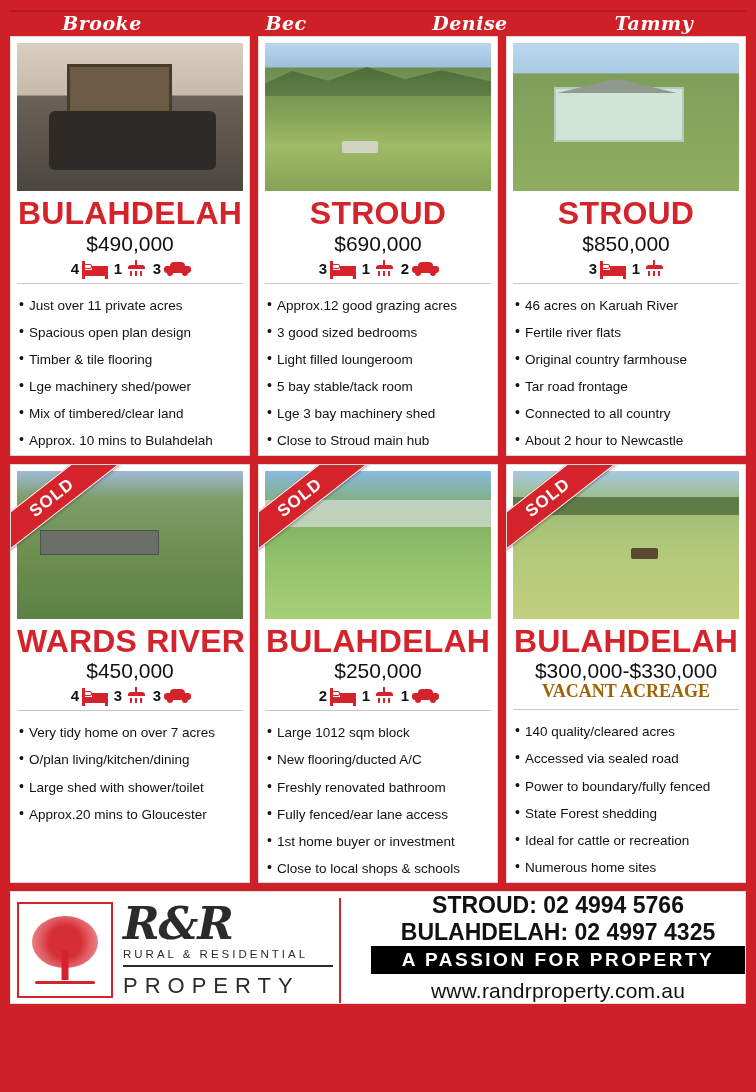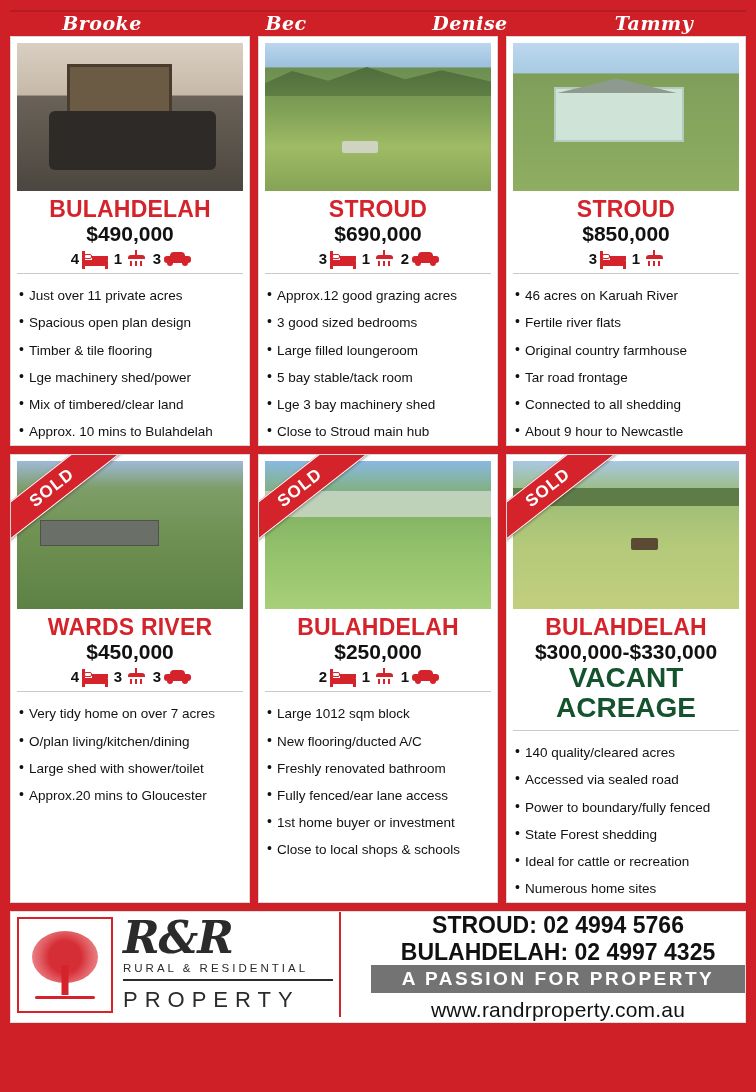--- a/index.html
+++ b/index.html
@@ -167,33 +167,33 @@
     transform: rotate(-38deg);
     text-align: center;
     font-weight: bold; font-size: 17px; letter-spacing: 1px;
     border-top: 1px solid #fff; border-bottom: 1px solid #fff;
     box-shadow: 0 1px 3px rgba(0,0,0,.35);
     z-index: 4;
   }
 
   .suburb {
     text-align: center; color: #d4232b;
-    font-weight: bold; font-size: 23px; letter-spacing: .2px;
+    font-weight: bold; font-size: 32px; letter-spacing: .2px;
     margin-top: 6px; line-height: 1.05;
     white-space: nowrap;
   }
   .price {
     text-align: center; color: #111;
-    font-weight: bold; font-size: 21px;
+    font-weight: normal; font-size: 21px;
     line-height: 1.1; margin-top: 1px;
     white-space: nowrap;
   }
   .price2 {
-    text-align: center; color: #14532d;
-    font-weight: bold; font-size: 28px; line-height: 1.05;
+    text-align: center; color: #a16207;
+    font-weight: bold; font-size: 18px; line-height: 1.05; font-family: Liberation Serif, serif;
   }
 
   .features {
     display: flex; align-items: center; justify-content: center;
     gap: 4px; margin: 5px 0 4px 0; color: #111;
     font-weight: bold; font-size: 15px;
   }
   .feat { display: flex; align-items: center; gap: 3px; }
   .feat .num { min-width: 10px; text-align: right; }
   .icon { display: inline-block; }
@@ -229,21 +229,21 @@
     overflow: hidden; text-overflow: ellipsis; margin-top: 8px;
   }
   .bullets li:before {
     content: "•"; position: absolute; left: 0; top: -1px; font-size: 14px;
   }
 
   
   .footer {
     margin-top: 8px;
     background: #fff;
-    display: flex; align-items: flex-start;
+    display: flex; align-items: flex-end;
     height: 116px;
     border: 1px solid #e0e0e0;
     gap: 20px;
   }
   .logo-block {
     width: 330px; display: flex; align-items: center; padding: 4px 6px;
     border-right: 2px solid #d4232b;
   }
   .tree-box {
     width: 96px; height: 96px; border: 2px solid #d4232b;
@@ -276,21 +276,21 @@
   }
   .contact {
     flex: 1; display: flex; flex-direction: column; justify-content: center;
     padding-left: 10px;
   }
   .phone {
     text-align: center; font-weight: bold; font-size: 23px; color: #111;
     line-height: 1.16; white-space: nowrap;
   }
   .passion {
-    background: #737373; color: #fff; text-align: center;
+    background: #000000; color: #fff; text-align: center;
     font-weight: bold; font-size: 19px; letter-spacing: 2.5px;
     padding: 3px 0; 
   }
   .web {
     text-align: center; font-size: 21px; color: #111; margin-top: 5px;
     letter-spacing: .2px; white-space: nowrap;
   }
 </style>
 </head>
 <body>
@@ -423,21 +423,21 @@
               <i class="bodyc"></i>
               <i class="w1"></i>
               <i class="w2"></i>
             </span>
         </span>
       </div>
       <div class="divider"></div>
       <ul class="bullets">
         <li>Approx.12 good grazing acres</li>
         <li>3 good sized bedrooms</li>
-        <li>Large filled loungeroom</li>
+        <li>Light filled loungeroom</li>
         <li>5 bay stable/tack room</li>
         <li>Lge 3 bay machinery shed</li>
         <li>Close to Stroud main hub</li>
       </ul>
     </div>
 
     <div class="card">
       <div class="photo p-cottage"></div>
       <div class="suburb">STROUD</div>
       <div class="price">$850,000</div>
@@ -463,22 +463,22 @@
               <i class="d" style="left:15px"></i>
             </span>
         </span>
       </div>
       <div class="divider"></div>
       <ul class="bullets">
         <li>46 acres on Karuah River</li>
         <li>Fertile river flats</li>
         <li>Original country farmhouse</li>
         <li>Tar road frontage</li>
-        <li>Connected to all shedding</li>
-        <li>About 9 hour to Newcastle</li>
+        <li>Connected to all country</li>
+        <li>About 2 hour to Newcastle</li>
       </ul>
     </div>
 
     <div class="card">
       <div class="sold-ribbon">SOLD</div>
       <div class="photo p-aerial"></div>
       <div class="suburb">WARDS RIVER</div>
       <div class="price">$450,000</div>
       <div class="features">
         <span class="feat">

